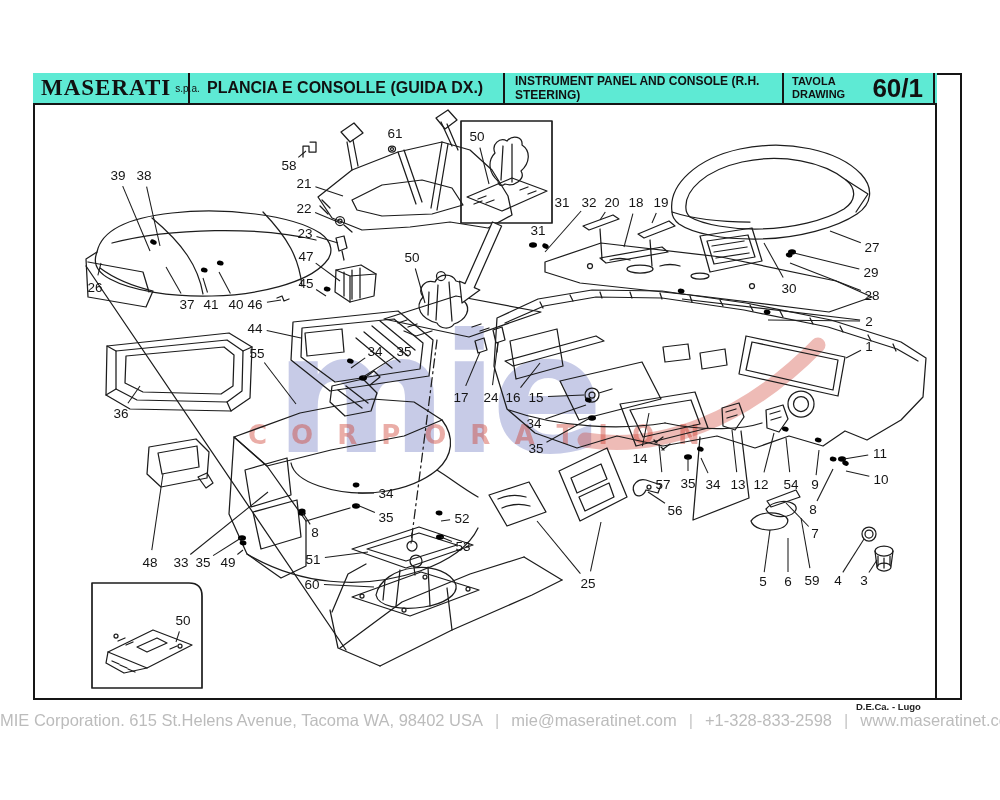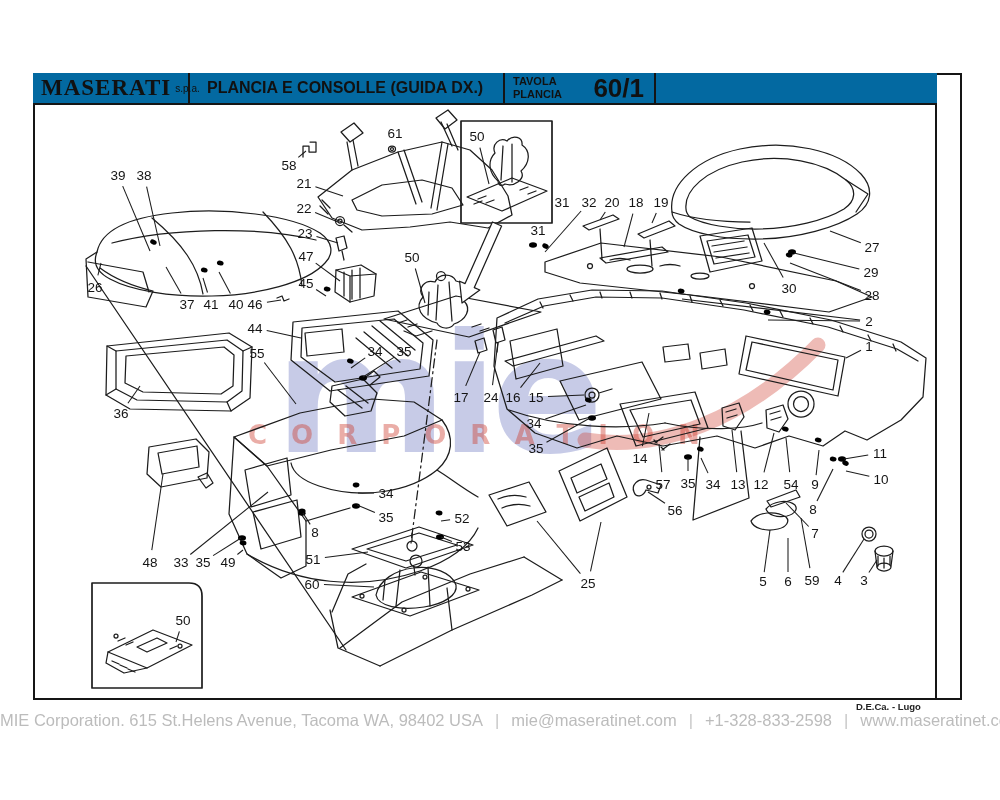--- a/index.html
+++ b/index.html
@@ -2,21 +2,21 @@
 <html><head>
 <meta charset="utf-8">
 <style>
   html,body{margin:0;padding:0;background:#ffffff;}
   .sheet{position:relative;width:1000px;height:800px;background:#ffffff;overflow:hidden;
          font-family:"Liberation Sans",sans-serif;}
   .frame{position:absolute;left:33px;top:73px;width:929px;height:627px;
          border:2.5px solid #151515;box-sizing:border-box;}
   .vline-right{position:absolute;left:935px;top:73px;width:2px;height:627px;background:#151515;}
   .hdr{position:absolute;left:33px;top:73px;width:904px;height:32px;display:flex;
-       border-bottom:2px solid #151515;box-sizing:border-box;background:#0369a1;}
+       border-bottom:2px solid #151515;box-sizing:border-box;background:#5eead4;}
   .hdr .cell{display:flex;align-items:center;border-right:2px solid #151515;box-sizing:border-box;}
   .cell-brand{width:157px;padding-left:8px;}
   .brand-main{font-family:"Liberation Serif",serif;font-weight:bold;font-size:23px;
               letter-spacing:1px;color:#111;}
   .brand-suffix{font-weight:normal;font-size:10px;margin-left:4px;color:#111;}
   .cell-it{width:315px;padding-left:17px;font-weight:bold;font-size:16px;color:#111;}
   .cell-en{width:279px;padding-left:10px;font-weight:bold;font-size:12px;color:#111;}
   .cell-tav{width:151px;border-right:none;justify-content:space-between;padding:0 10px 0 8px;}
   .tav-lines{font-weight:bold;font-size:11px;line-height:1.15;color:#111;}
   .tav-num{font-weight:bold;font-size:26px;color:#111;text-align:center;}
@@ -485,24 +485,25 @@
 
   <div class="frame"></div>
   <div class="vline-right"></div>
 
   <div class="hdr">
     <div class="cell cell-brand">
       <span class="brand-main">MASERATI</span>
       <span class="brand-suffix">s.p.a.</span>
     </div>
     <div class="cell cell-it">PLANCIA E CONSOLLE (GUIDA DX.)</div>
+    <div class="cell cell-en">INSTRUMENT PANEL AND CONSOLE (R.H. STEERING)</div>
     <div class="cell cell-tav">
       <div class="tav-lines">
         <div>TAVOLA</div>
-        <div>PLANCIA</div>
+        <div>DRAWING</div>
       </div>
       <div class="tav-num">60/1</div>
     </div>
   </div>
 
   <div class="credit">D.E.Ca. - Lugo</div>
 
   <div class="footer">
     <span>MIE Corporation. 615 St.Helens Avenue, Tacoma WA, 98402 USA</span><span class="sep">|</span><span>mie@maseratinet.com</span><span class="sep">|</span><span>+1-328-833-2598</span><span class="sep">|</span><span>www.maseratinet.com</span>
   </div>

